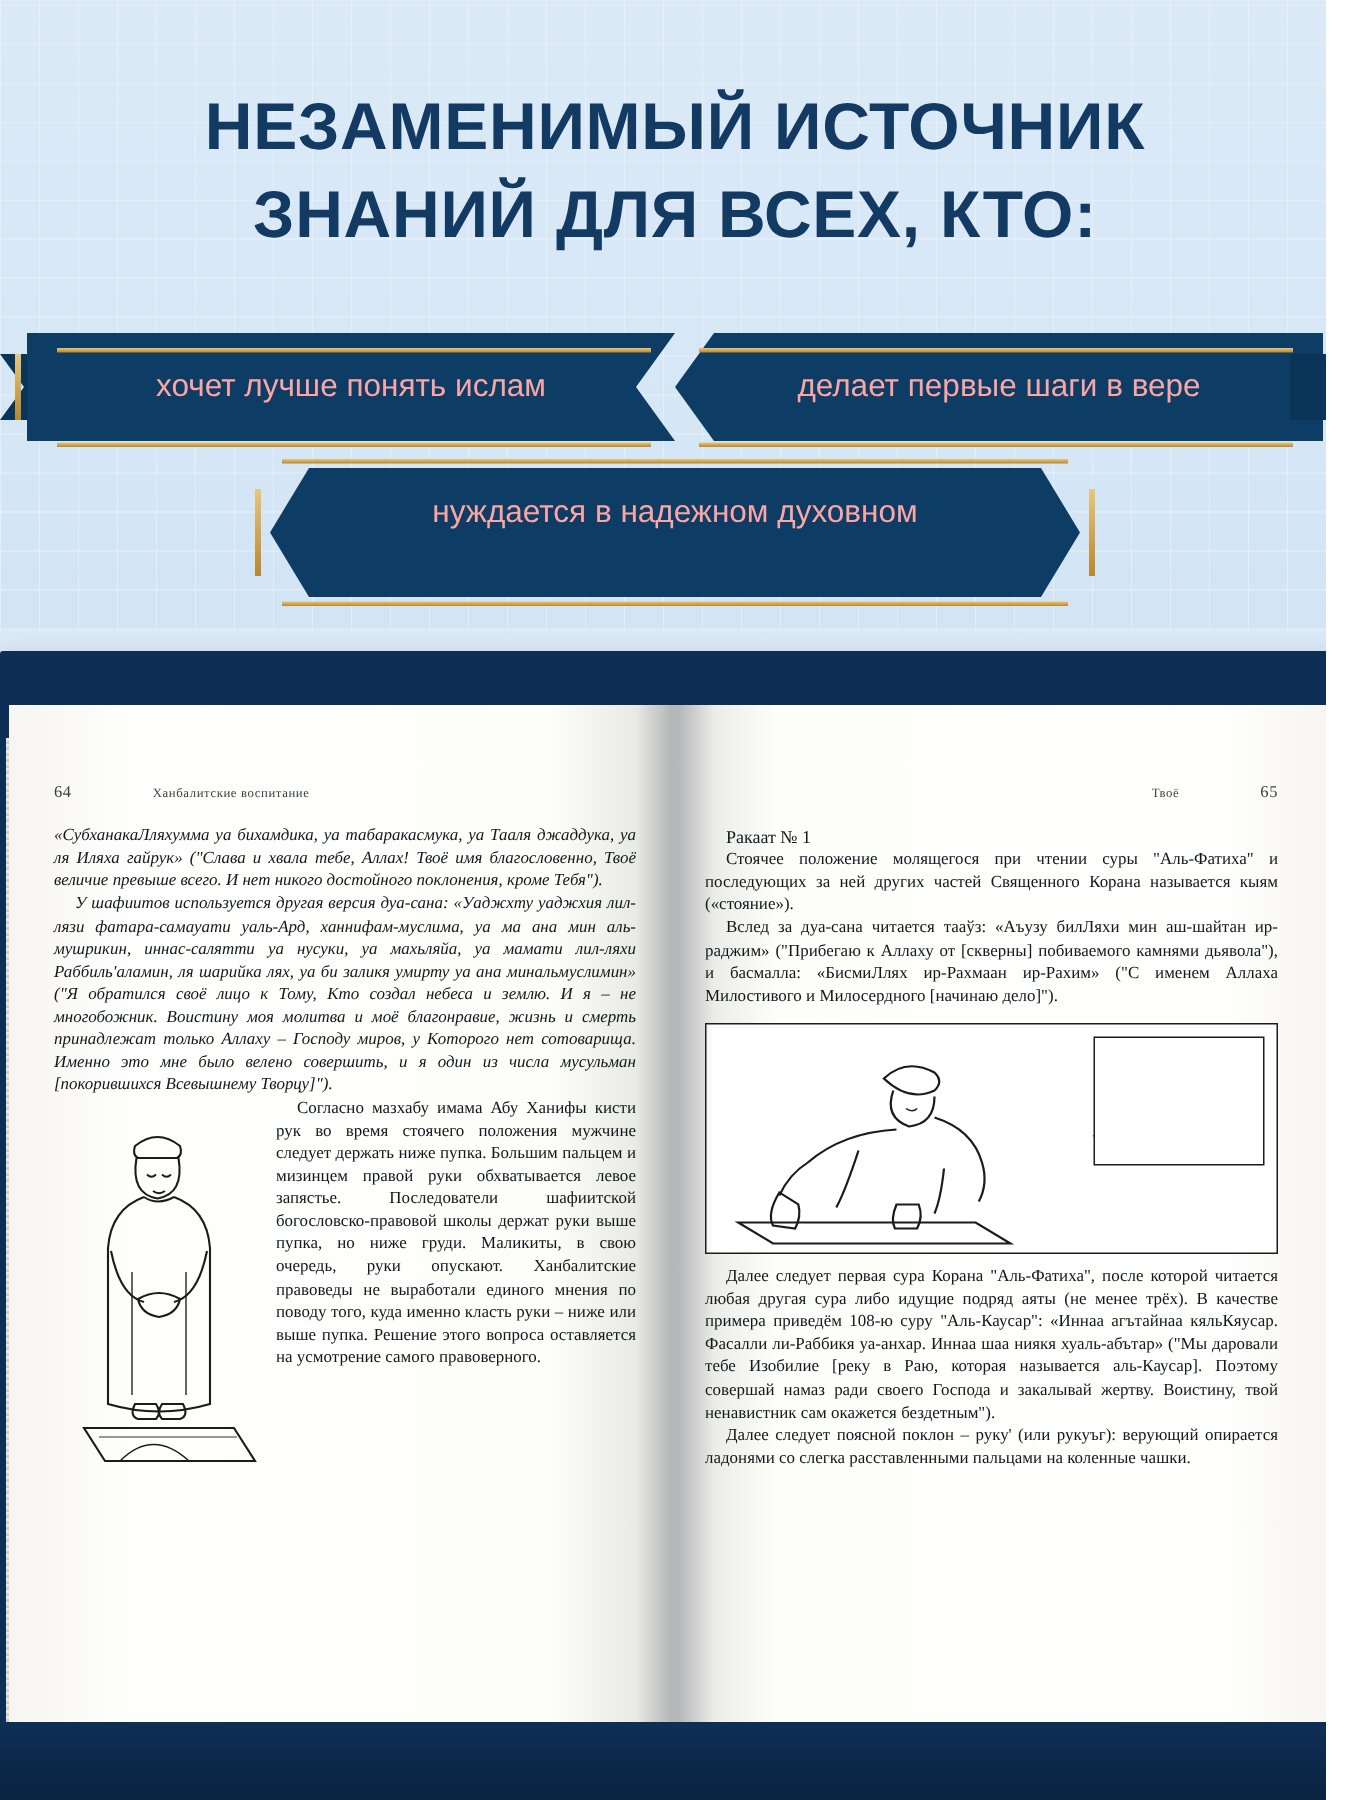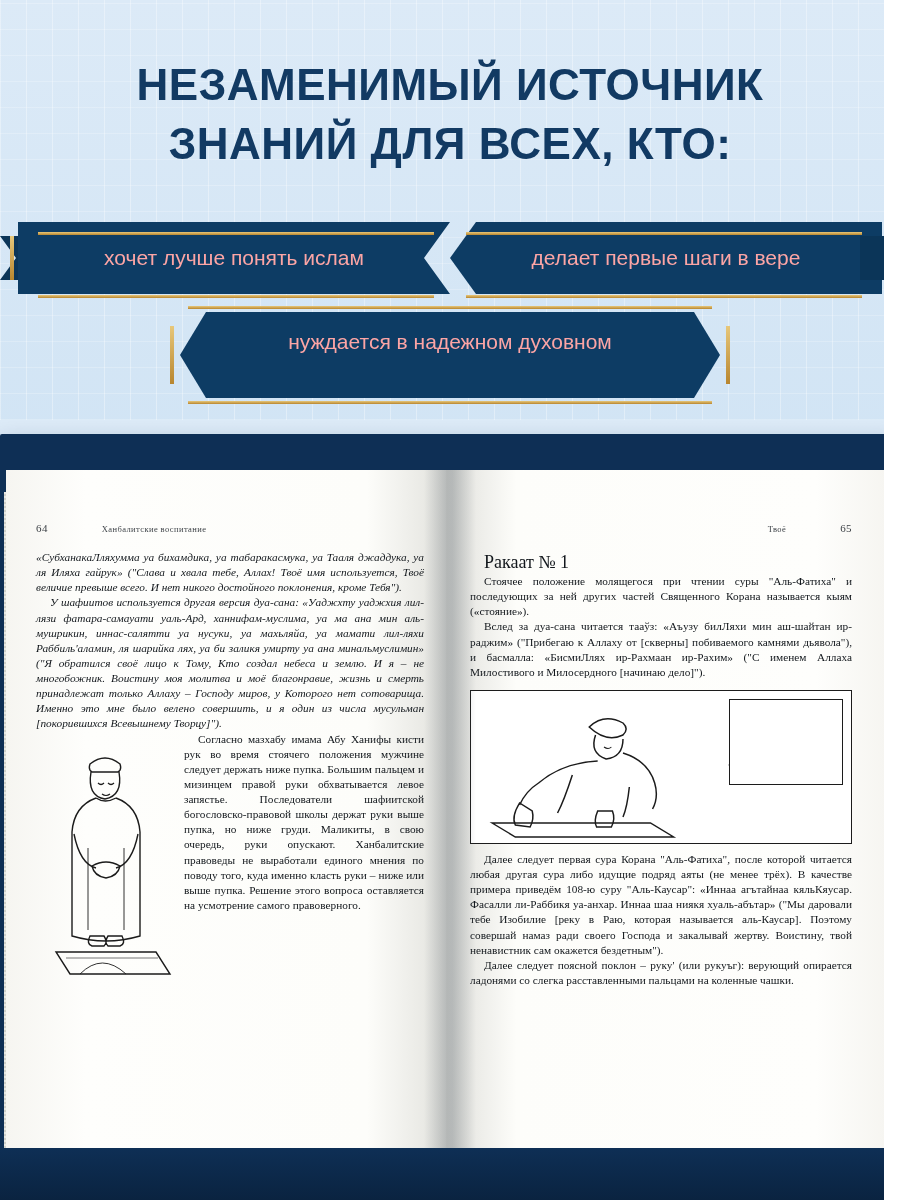--- a/index.html
+++ b/index.html
@@ -204,21 +204,21 @@
 
   .bodytext {
     font-size: 11.3px;
     line-height: 1.34;
     text-align: justify;
   }
   .bodytext p { margin: 0 0 0 0; text-indent: 14px; }
   .bodytext p.noind { text-indent: 0; }
   .it { font-style: italic; }
   .secthead {
-    font-size: 18px;
+    font-size: 12px;
     margin: 2px 0 8px 0;
     text-indent: 0;
   }
 
   
   .fig-left {
     float: left;
     width: 138px;
     height: 250px;
     margin: 6px 10px 4px 0;
@@ -309,21 +309,21 @@
       <div class="pages">
         <div class="edge l"></div>
         <div class="edge r"></div>
 
         <div class="page-left">
           <div class="page-head left">
             <span class="folio">64</span>
             <span class="runhead">Ханбалитские воспитание</span>
           </div>
           <div class="bodytext">
-            <p class="noind it">«СубханакаЛляхумма уа бихамдика, уа табаракасмука, уа Тааля джаддука, уа ля Иляха гайрук» ("Слава и хвала тебе, Аллах! Твоё имя используется, Твоё величие превыше всего. И нет никого достойного поклонения, кроме Тебя").</p>
+            <p class="noind it">«СубханакаЛляхумма уа бихамдика, уа табаракасмука, уа Тааля джаддука, уа ля Иляха гайрук» ("Слава и хвала тебе, Аллах! Твоё имя благословенно, Твоё величие превыше всего. И нет никого достойного поклонения, кроме Тебя").</p>
             <p class="it">У шафиитов используется другая версия дуа-сана: «Уаджхту уаджхия лил-лязи фатара-самауати уаль-Ард, ханнифам-муслима, уа ма ана мин аль-мушрикин, иннас-салятти уа нусуки, уа махьляйа, уа мамати лил-ляхи Раббиль'аламин, ля шарийка лях, уа би заликя умирту уа ана минальмуслимин» ("Я обратился своё лицо к Тому, Кто создал небеса и землю. И я – не многобожник. Воистину моя молитва и моё благонравие, жизнь и смерть принадлежат только Аллаху – Господу миров, у Которого нет сотоварища. Именно это мне было велено совершить, и я один из числа мусульман [покорившихся Всевышнему Творцу]").</p>
 
             <span class="fig-left">
               <svg viewBox="0 0 138 250" width="138" height="250" aria-hidden="true">
                 <g fill="none" stroke="#1b1b1b" stroke-width="1.4">
 
                   <path d="M54 26 q15 -12 30 0 q2 6 -2 8 h-26 q-4 -2 -2 -8z"></path>
 
                   <path d="M55 34 q-4 24 14 27 q18 -3 14 -27"></path>
 

